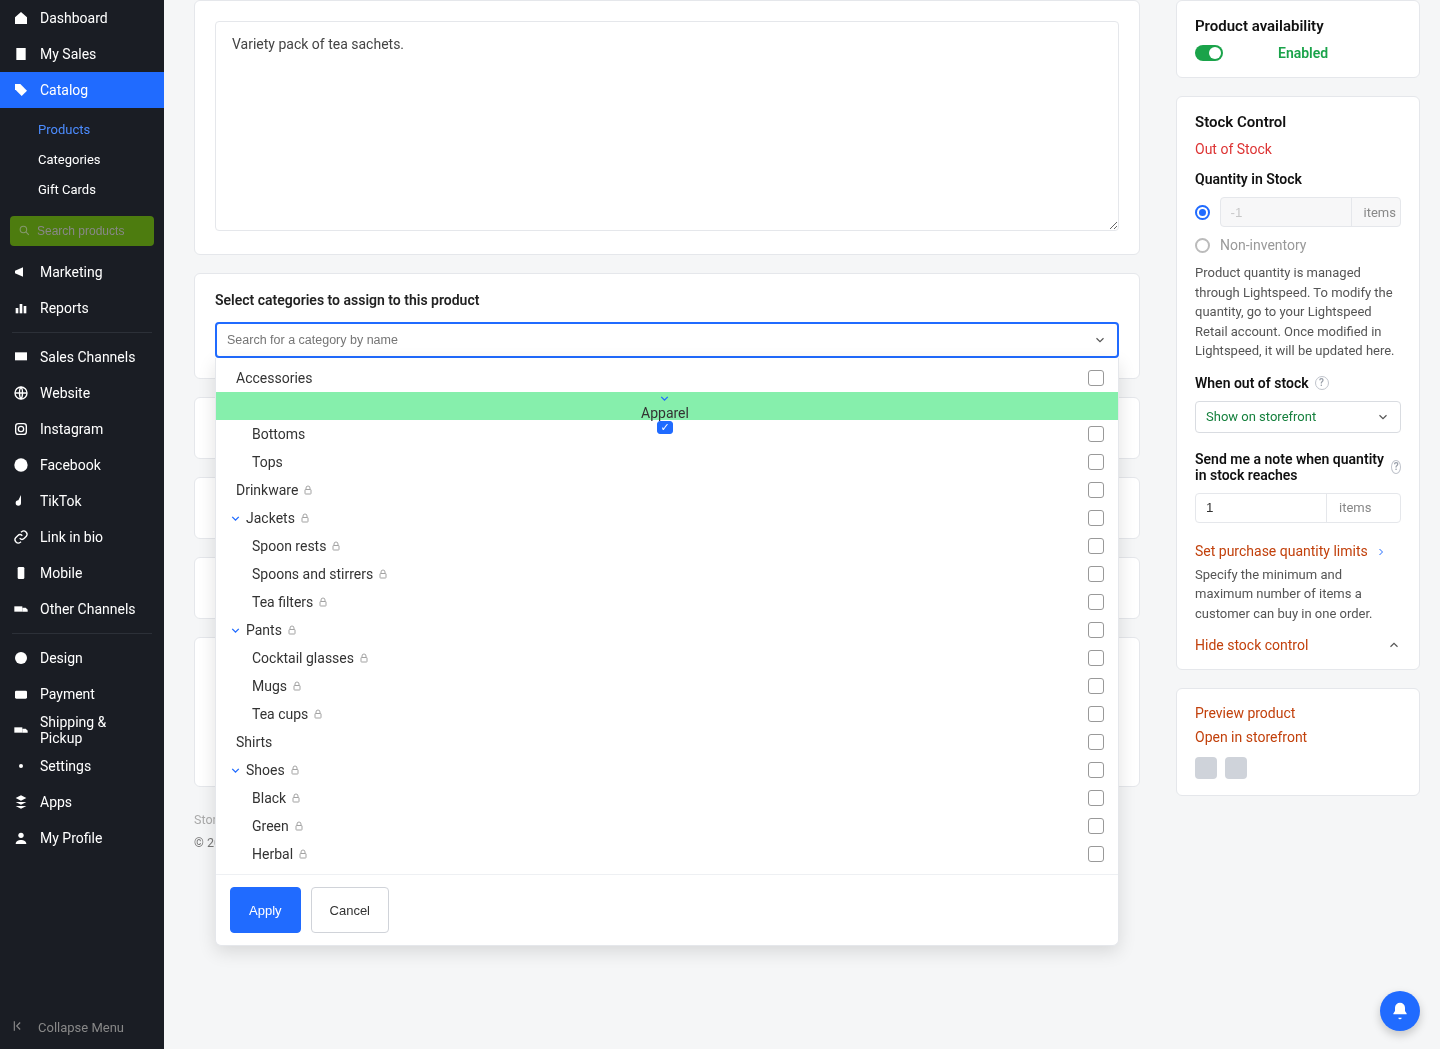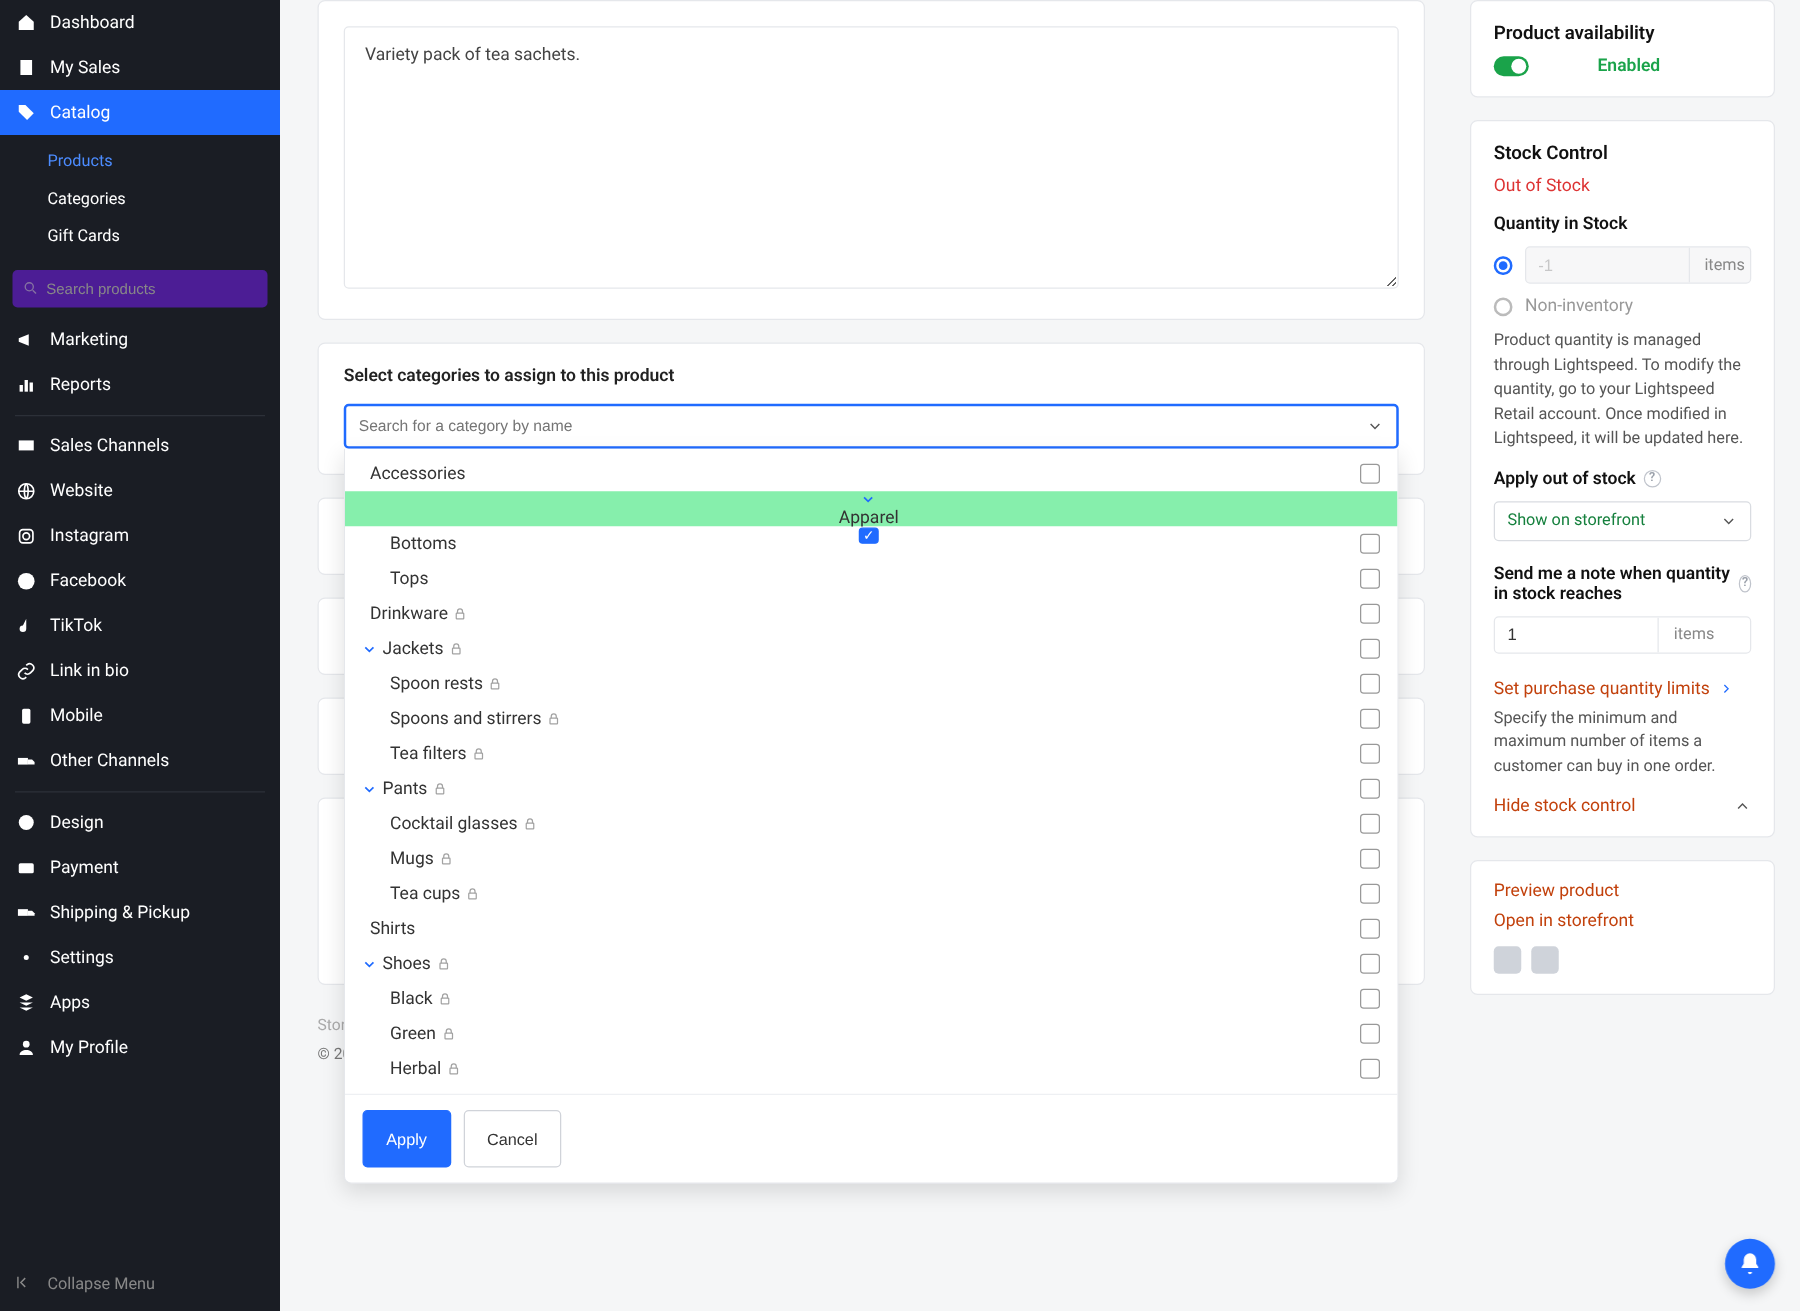--- a/index.html
+++ b/index.html
@@ -1,28 +1,28 @@
 <!DOCTYPE html>
 <html><head>
 <meta charset="utf-8">
 <style>
   * { box-sizing: border-box; margin: 0; padding: 0; }
   html, body { height: 100%; font-family: -apple-system, BlinkMacSystemFont, "Segoe UI", Roboto, Arial, sans-serif; font-size: 14px; color: #333; background: #f5f6f7; }
   body { display: flex; overflow: hidden; }
 
   
-  .sidebar { width: 224px; background: #1a1d24; color: #fff; display: flex; flex-direction: column; height: 100vh; flex-shrink: 0; }
+  .sidebar { width: 164px; background: #1a1d24; color: #fff; display: flex; flex-direction: column; height: 100vh; flex-shrink: 0; }
   .nav-list { flex: 1; overflow: auto; padding-top: 0; }
   .nav-item { display: flex; align-items: center; height: 36px; padding: 0 12px; cursor: pointer; color: #fff; font-size: 14px; }
   .nav-item .icon { width: 18px; height: 18px; margin-right: 10px; display: inline-flex; align-items: center; justify-content: center; flex-shrink: 0; }
   .nav-item.active { background: #206bff; color: #fff; }
   .sub-list { padding: 6px 0 6px 0; }
   .sub-item { display: flex; align-items: center; height: 30px; padding-left: 38px; font-size: 13px; color: #fff; cursor: pointer; }
   .sub-item.active { color: #4c8cff; }
-  .search-box { margin: 6px 10px 8px; background: #4c1d95; border-radius: 4px; height: 30px; display: flex; align-items: center; padding: 0 8px; }
+  .search-box { margin: 6px 10px 8px; background: #4d7c0f; border-radius: 4px; height: 30px; display: flex; align-items: center; padding: 0 8px; }
   .search-box .icon { width: 14px; height: 14px; margin-right: 6px; opacity: .6; }
   .search-box input { background: transparent; border: 0; outline: 0; color: #fff; font-size: 12px; width: 100%; }
   .search-box input::placeholder { color: #888; }
   .nav-sep { height: 1px; background: #2c3038; margin: 6px 12px; }
   .collapse-footer { padding: 12px 12px 14px; display: flex; align-items: center; color: #888; font-size: 13px; cursor: pointer; }
   .collapse-footer .icon { width: 16px; height: 16px; margin-right: 10px; }
 
   
   .main { flex: 1; display: flex; overflow: hidden; background: #f5f6f7; }
   .content-col { flex: 1; overflow: auto; padding: 0 20px 10px 30px; }
@@ -491,21 +491,21 @@
           <span class="suffix">items</span>
         </span>
       </div>
       <div class="radrow">
         <span class="radio-off"></span>
         <span style="color:#999;">Non-inventory</span>
       </div>
       <div class="help-text">Product quantity is managed through Lightspeed. To modify the quantity, go to your Lightspeed Retail account. Once modified in Lightspeed, it will be updated here.</div>
 
       <div class="subhead">
-        <span>Apply out of stock</span>
+        <span>When out of stock</span>
         <span class="q-icon">?</span>
       </div>
       <div class="select-box">
         <span>Show on storefront</span>
         <svg viewBox="0 0 24 24" width="14" height="14" fill="none" stroke="#555" stroke-width="2">
             <path d="M6 9l6 6 6-6"></path>
           </svg>
       </div>
 
       <div class="subhead" style="margin-top:18px;">

